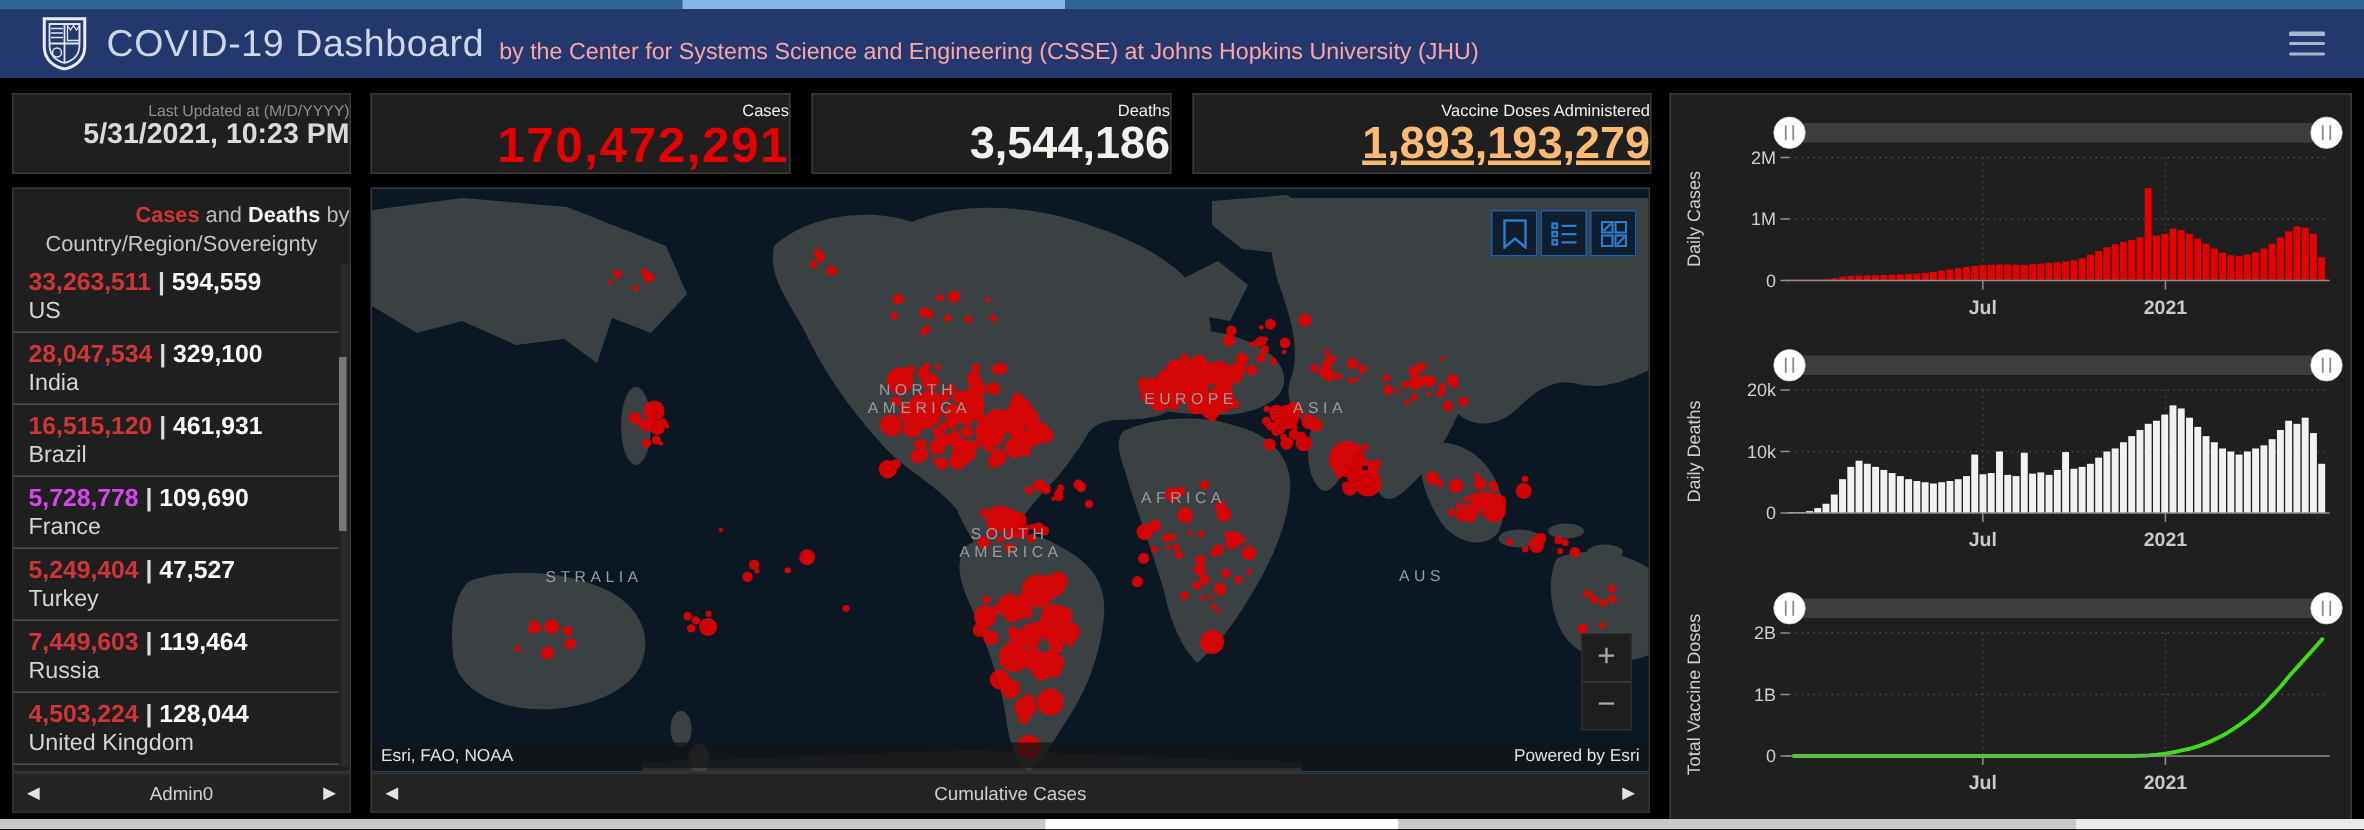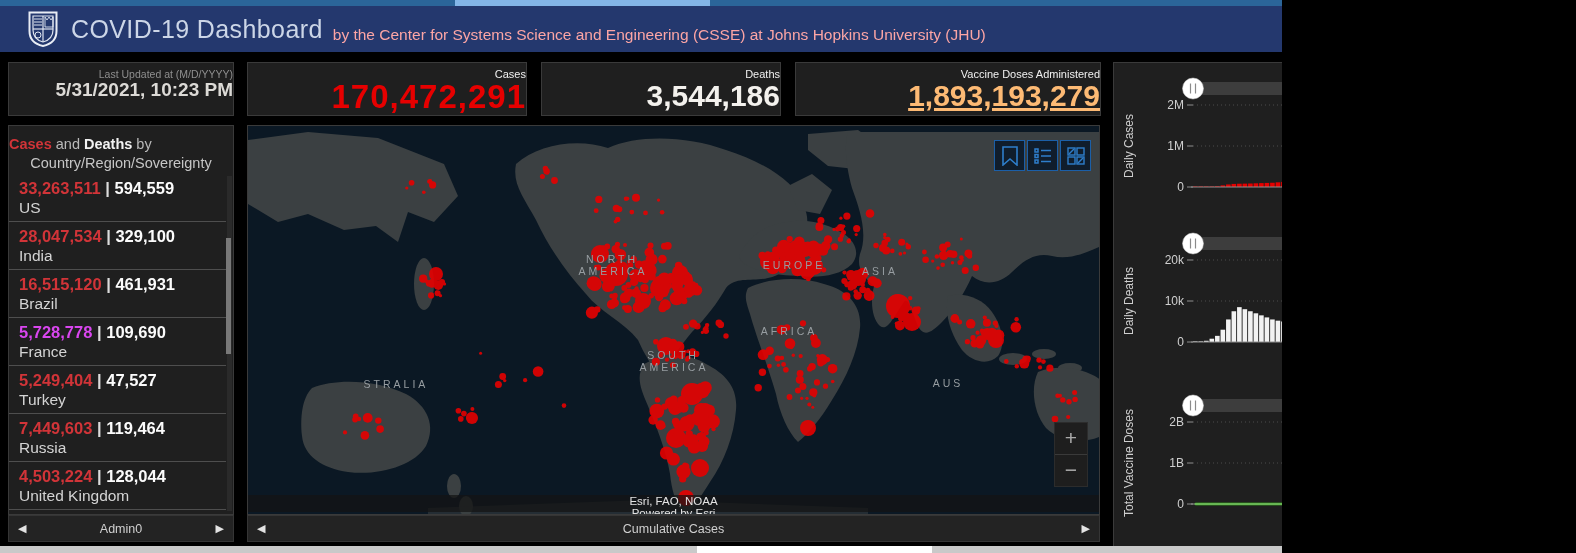--- a/index.html
+++ b/index.html
@@ -1,16 +1,16 @@
 <!DOCTYPE html>
 <html><head>
 <meta charset="utf-8">
 <style>
   html,body{margin:0;padding:0;background:#000;}
-  .screen{position:relative;width:1282px;height:553px;background:#000;overflow:hidden;
+  .screen{position:relative;width:1576px;height:553px;background:#000;overflow:hidden;
           font-family:"Liberation Sans",sans-serif;-webkit-font-smoothing:antialiased;}
   .abs{position:absolute;}
   .panel{position:absolute;background:#1f1f1f;border:1px solid #3a3a3a;box-sizing:border-box;}
 
   
   .top-strip{left:0;top:0;width:1576px;height:6px;background:#2b6599;}
   .top-strip .thumb{position:absolute;top:0;height:6px;background:#83b5e7;}
 
   
   .header{left:0;top:6px;width:1576px;height:46px;background:#24386e;display:flex;align-items:center;}
@@ -25,21 +25,21 @@
   .stat-label{font-size:11px;color:#f0f0f0;margin-top:5px;line-height:12px;}
   .stat-value{font-weight:bold;line-height:1.05;}
   .lu-label{color:#8f8f8f;font-size:10.5px;}
   .lu-value{font-size:19px;color:#dcdad6;}
   .cases-value{font-size:33px;letter-spacing:1px;}
   .deaths-value{font-size:30px;color:#f3f1ed;}
   .vax-value{font-size:30px;}
 
   
   .sidebar{left:8px;top:125px;width:226px;height:390px;}
-  .sb-head{padding-top:9px;text-align:left;font-size:14.5px;line-height:18px;color:#b9b9b9;}
+  .sb-head{padding-top:9px;text-align:right;font-size:14.5px;line-height:18px;color:#b9b9b9;margin-left:32px;}
   .sb-head .red{font-weight:600;}
   .sb-head .wht{color:#f2f2f2;font-weight:600;}
   .sb-sub{text-align:center;font-size:14.5px;color:#c6c6c6;margin-top:2px;}
   .list{position:absolute;left:0;top:48px;right:7px;bottom:0;overflow:hidden;}
   .row{padding:5px 0 6px 10px;border-bottom:1px solid #4e4e4e;height:36px;cursor:pointer;}
   .row .nums{font-size:16.5px;font-weight:bold;white-space:nowrap;}
   .row .c{ }
   .row .sep{color:#dcdcdc;}
   .row .d{color:#fbfbfb;}
   .row .country{font-size:15.5px;color:#d4d4d4;margin-top:1px;}
@@ -54,21 +54,21 @@
 
   
   .map{left:247px;top:125px;width:853px;height:390px;background:#0b1824;overflow:hidden;}
   .map-toolbar{position:absolute;top:14px;right:8px;display:flex;gap:2px;}
   .map-btn{width:31px;height:31px;background:rgba(9,24,40,.85);border:1px solid #1b5fa8;box-sizing:border-box;
            display:flex;align-items:center;justify-content:center;cursor:pointer;}
   .zoomctl{position:absolute;left:806px;top:296px;width:32px;background:#1e1e1e;border:1px solid #2c2c2c;}
   .zbtn{width:100%;height:31px;color:#a9a9a9;font-size:21px;text-align:center;line-height:30px;cursor:pointer;}
   .zbtn + .zbtn{border-top:1px solid #3a3a3a;}
   .attrib{position:absolute;left:0;right:0;bottom:2px;height:17px;background:rgba(20,20,20,.72);
-          display:flex;justify-content:space-between;align-items:center;color:#e2e2e2;font-size:11.5px;padding:0 6px;flex-direction:column;}
+          display:flex;justify-content:space-between;align-items:center;color:#e2e2e2;font-size:11.5px;padding:0 6px;}
 
   
   .rpanel{left:1113px;top:62px;width:455px;height:486px;}
   .chart{position:absolute;left:3px;width:448px;height:150px;}
 
   
   .bot-strip{left:0;top:546px;width:1576px;height:7px;background:#c9c9c9;}
   .bot-strip .seg{position:absolute;top:0;height:7px;}
 </style>
 </head>

